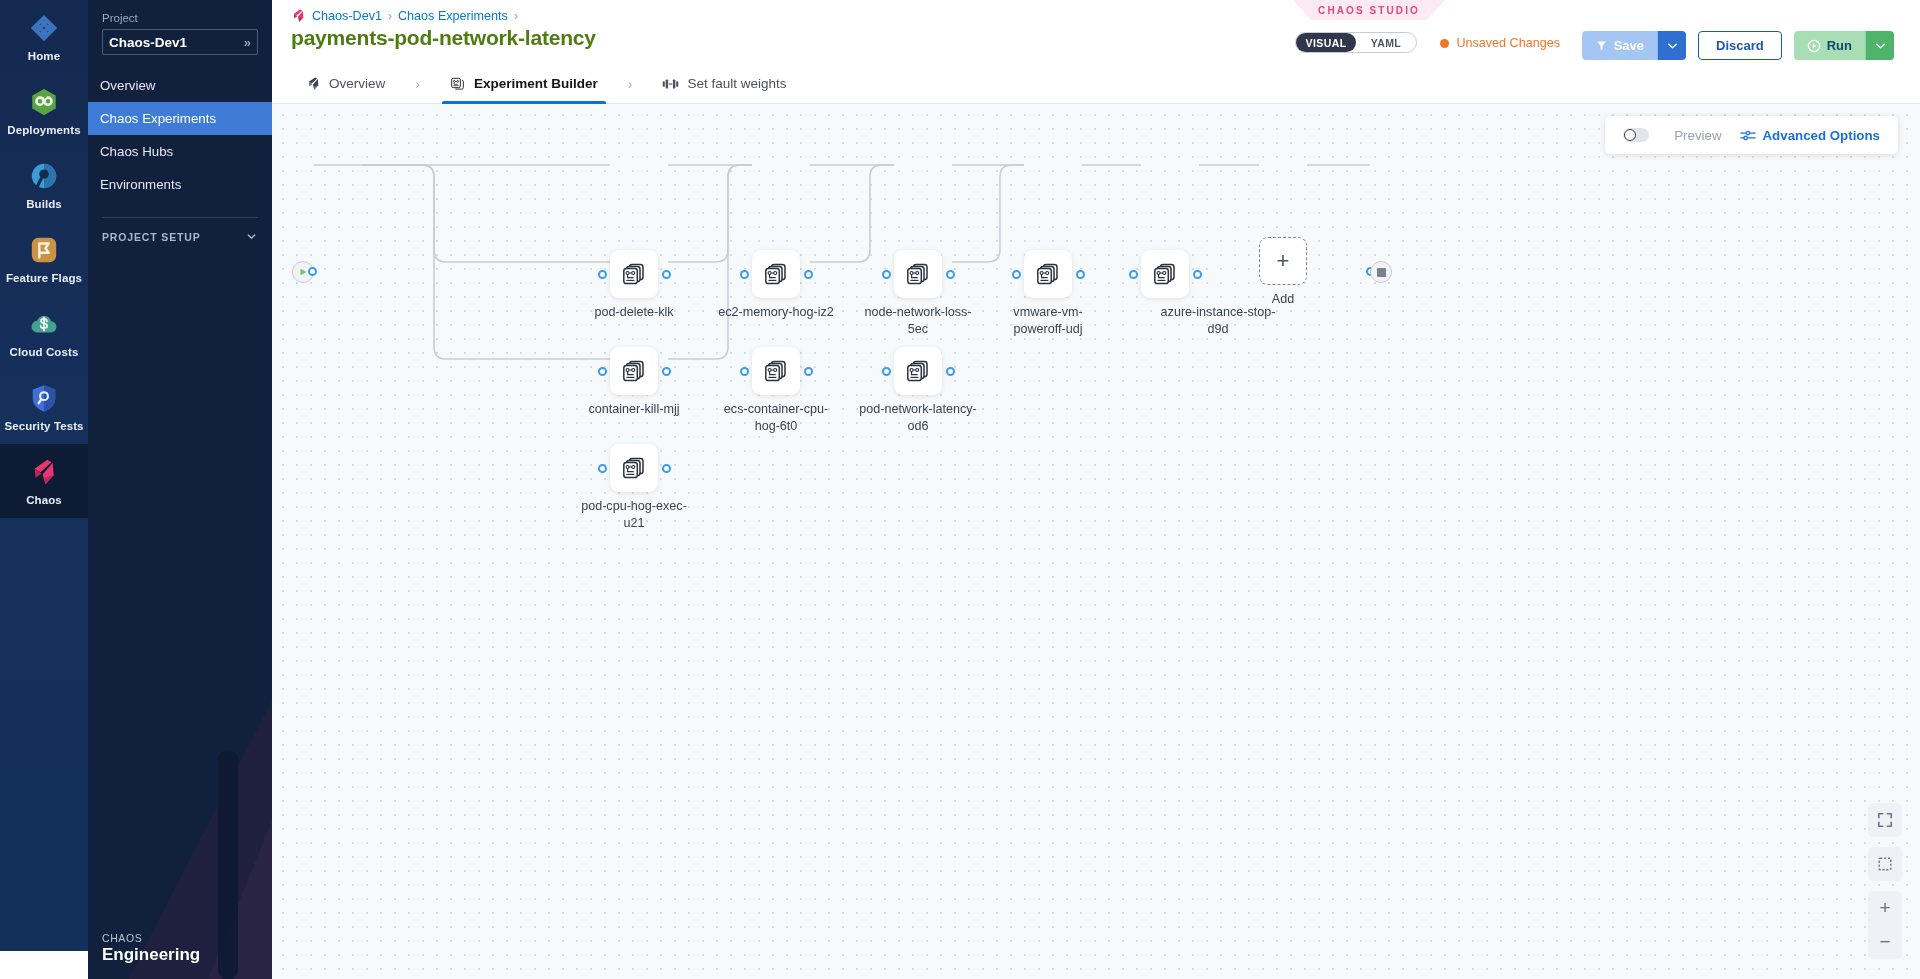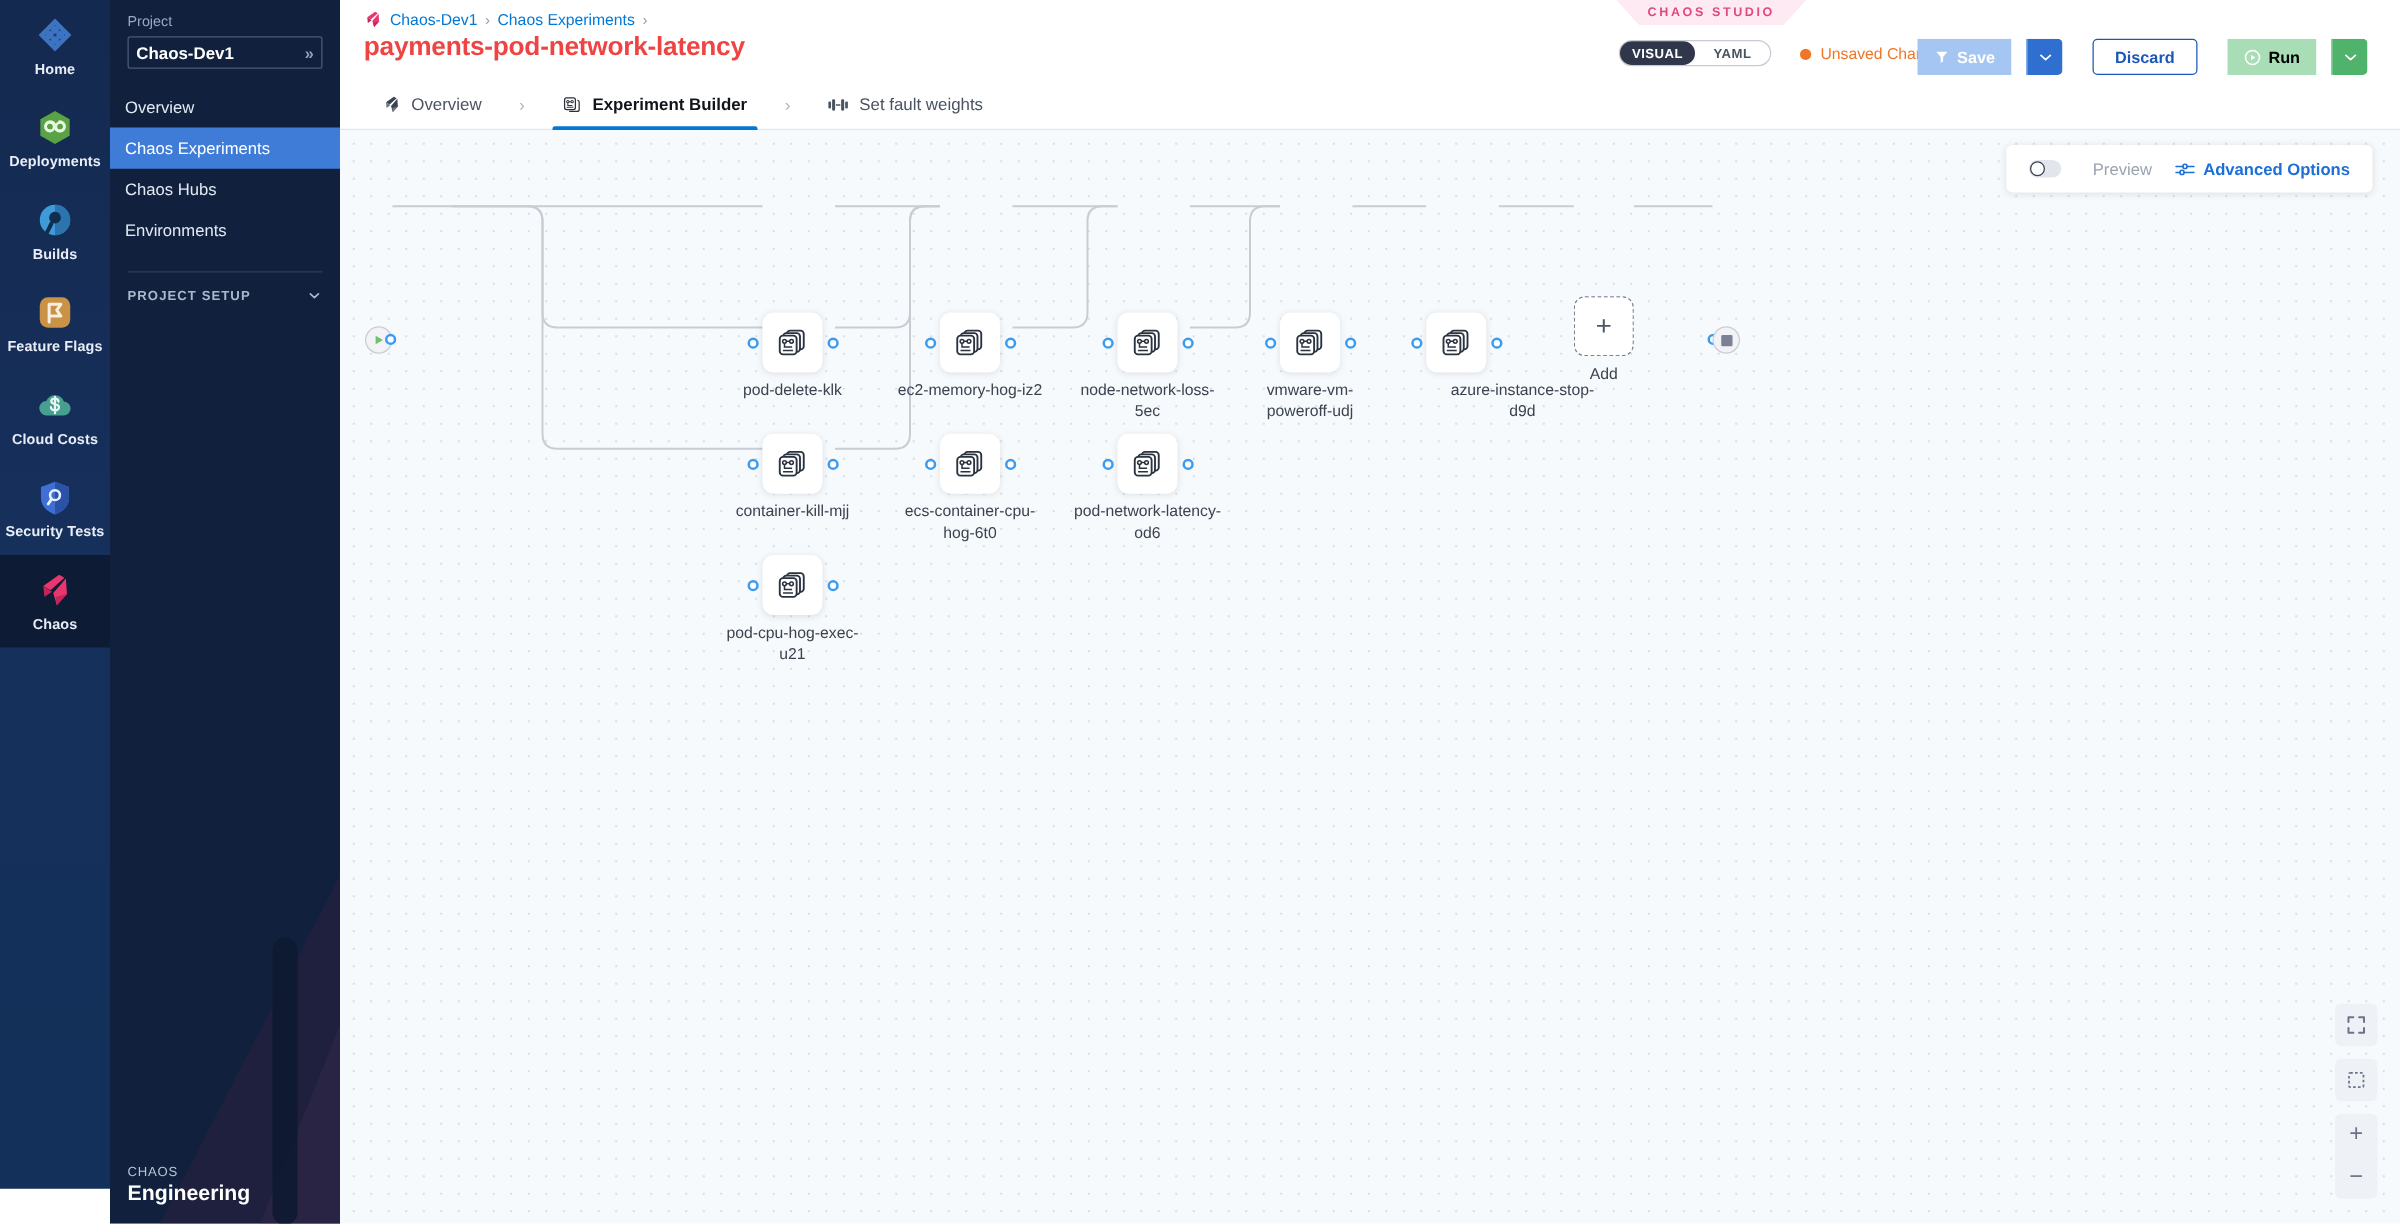--- a/index.html
+++ b/index.html
@@ -72,39 +72,39 @@
   .studio-badge {
     position: absolute; left: 1021px; top: 0; width: 152px; height: 20px;
     background: #fdeaf3; color: #e0487f;
     clip-path: polygon(8% 0%, 92% 0%, 100% 0%, 88% 100%, 12% 100%, 0% 0%);
     font-size: 10px; font-weight: 700; letter-spacing: 2.1px;
     display: flex; align-items: center; justify-content: center;
   }
   .crumbs { position:absolute; left: 19px; top: 8px; display:flex; align-items:center; gap:6px; font-size: 12.6px; }
   .crumbs a { color: #0278d5; text-decoration:none; cursor:pointer; }
   .crumbs .sep { color: #93a0b5; font-size: 12px; }
-  .page-title { position:absolute; left: 19px; top: 26px; font-size: 21px; font-weight: 700; color: #ef4444; letter-spacing: -.2px; }
+  .page-title { position:absolute; left: 19px; top: 26px; font-size: 21px; font-weight: 700; color: #4d7c0f; letter-spacing: -.2px; }
 
   .seg {
     position:absolute; left: 1023px; top: 32px; width: 122px; height: 21px;
     border: 1px solid #c6cbd4; border-radius: 11px; display:flex; background: #fff;
   }
   .seg div { flex:1; display:flex; align-items:center; justify-content:center; font-size: 10.5px; font-weight: 700; letter-spacing:.4px; color:#4a5360; cursor:pointer; border-radius:11px; }
   .seg div.on { background: #31374a; color: #fff; }
 
   .unsaved { position:absolute; right: 360px; top: 36px; display:flex; align-items:center; gap:7px; font-size: 12.6px; color:#f07627; }
   .unsaved .dot { width:9px; height:9px; border-radius:50%; background:#f07627; }
 
   .btns { position:absolute; right: 26px; top: 31px; display:flex; gap:12px; align-items:center; }
   .split { display:flex; border-radius:4px; overflow:hidden; }
-  .btn { height: 29px; border:none; cursor:pointer; font-size:13px; font-weight:700; display:flex; align-items:center; gap:6px; padding: 0 13px; font-family:inherit;margin-left:12px; }
+  .btn { height: 29px; border:none; cursor:pointer; font-size:13px; font-weight:700; display:flex; align-items:center; gap:6px; padding: 0 13px; font-family:inherit; }
   .btn-save { background:#a5c6f3; color:#fff; }
   .btn-save-caret { background:#2f6fd0; color:#fff; width:29px; padding:0; justify-content:center; border-left:1px solid #8fb6ed; font-size:11px;}
   .btn-discard { background:#fff; color:#1b57b8; border:1px solid #1b57b8; border-radius:4px; height:29px; padding: 0 17px; }
-  .btn-run { background:#a8ddb6; color:#000000; }
+  .btn-run { background:#a8ddb6; color:#0c4a6e; }
   .btn-run-caret { background:#4fb36c; color:#fff; width:29px; padding:0; justify-content:center; border-left:1px solid #93d2a6; font-size:11px;}
 
   
   .tabs { height: 40px; flex:0 0 40px; background:#fff; border-bottom:1px solid #e3e6eb; display:flex; align-items:center; padding-left: 20px; gap: 0; }
   .tab { display:flex; align-items:center; gap:8px; height:40px; padding: 0 14px; font-size: 13.5px; color:#4a5360; cursor:pointer; position:relative; }
   .tab.active { color:#12161c; font-weight:700; }
   .tab.active::after { content:""; position:absolute; left:6px; right:6px; bottom:0; height:3px; background:#0278d5; border-radius:2px 2px 0 0;}
   .tab-sep { color:#aeb6c2; font-size:14px; padding: 0 16px; }
 
   

